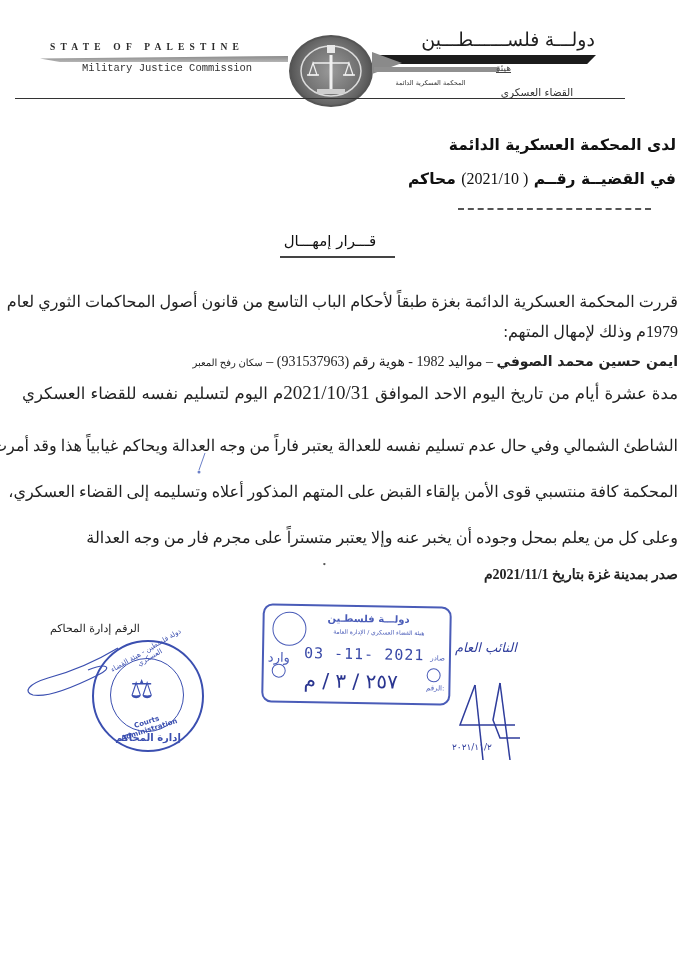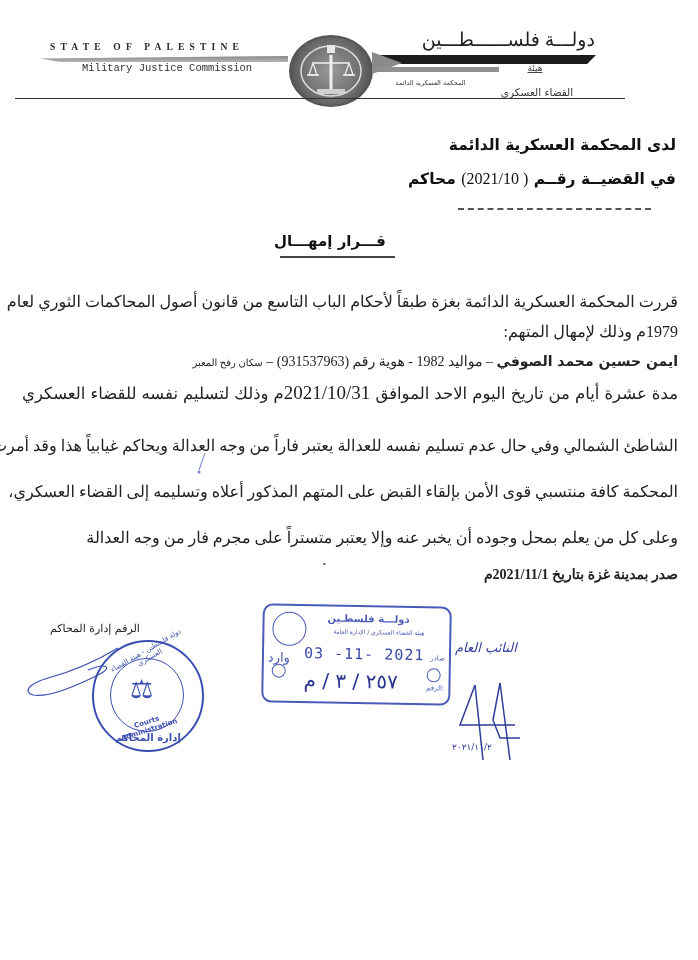--- a/index.html
+++ b/index.html
@@ -23,35 +23,35 @@
       color: #333; white-space: nowrap;
     }
     .emblem {
       left: 289px; top: 35px; width: 80px; height: 68px; border-radius: 50%;
       background: radial-gradient(circle, #9a9a9a 0%, #6f6f6f 55%, #3a3a3a 100%);
       border: 2px solid #555;
     }
     .emblem svg { width: 100%; height: 100%; }
     .ar-title {
       left: 380px; top: 28px; width: 215px; direction: rtl; text-align: right;
-      font-family: Liberation Serif, serif; font-size: 19px; color: #1f1f1f; letter-spacing: 1px; white-space: nowrap;
+      font-family: Liberation Sans, sans-serif; font-size: 19px; color: #1f1f1f; letter-spacing: 1px; white-space: nowrap;
     }
     .ar-bar {
       left: 374px; top: 55px; width: 222px; height: 9px; background: #1c1c1c;
       clip-path: polygon(0 0, 100% 0, 96% 100%, 0 100%);
     }
     .ar-bar2 {
       left: 374px; top: 67px; width: 125px; height: 5px; background: #909090;
     }
     .ar-arrow {
       left: 372px; top: 52px; width: 30px; height: 22px; background: #8a8a8a;
       clip-path: polygon(0 0, 100% 50%, 0 100%);
     }
     .ar-hay {
-      left: 510px; top: 63px; width: 50px; direction: rtl; text-align: center;
+      left: 496px; top: 63px; width: 50px; direction: rtl; text-align: left;
       font-family: "DejaVu Sans", sans-serif; font-size: 9px; color: #444; text-decoration: underline;
     }
     .ar-qada {
       left: 487px; top: 86px; width: 100px; direction: rtl; text-align: center;
       font-family: "DejaVu Sans", sans-serif; font-size: 10.5px; color: #333; white-space: nowrap;
     }
     .ar-court-small {
       left: 378px; top: 79px; width: 105px; direction: rtl; text-align: center;
       font-family: "DejaVu Sans", sans-serif; font-size: 6.5px; color: #333; white-space: nowrap;
     }
@@ -63,21 +63,21 @@
       font-weight: bold; font-size: 15.5px; color: #111; white-space: nowrap;
     }
     .h1 { top: 136px; }
     .h2 { top: 170px; text-align: right; }
     .h2 .case-num { font-family: "Liberation Serif", serif; font-weight: normal; font-size: 16px; }
     .dash-line {
       left: 458px; top: 208px; width: 193px; height: 0; border-top: 2px dashed #555;
     }
     .decision-title {
       left: 260px; top: 232px; width: 140px; text-align: center; direction: rtl;
-      font-family: "DejaVu Sans", sans-serif; font-weight: bold; font-size: 15px; color: #111;
+      font-family: "DejaVu Sans", sans-serif; font-weight: normal; font-size: 15px; color: #111;
     }
     .decision-underline { left: 280px; top: 256px; width: 115px; height: 2px; background: #444; }
 
     
     .body-line {
       left: 22px; width: 656px; direction: rtl; text-align: justify; text-align-last: justify;
       font-family: "Liberation Serif", serif; font-size: 16px; color: #222; white-space: nowrap;
     }
     .l1 { top: 292px; }
     .l2 { top: 322px; text-align-last: right; }
@@ -206,21 +206,21 @@
 
 <div class="abs decision-title">قـــرار إمهـــال</div>
 <div class="abs decision-underline"></div>
 
 <div class="abs body-line l1">قررت المحكمة العسكرية الدائمة بغزة طبقاً لأحكام الباب التاسع من قانون أصول المحاكمات الثوري لعام</div>
 <div class="abs body-line l2">1979م وذلك لإمهال المتهم:</div>
 <div class="abs body-line l3">
   <span class="acc-name">ايمن حسين محمد الصوفي</span><span> – مواليد 1982 - هوية رقم (931537963) – </span><span class="resid">سكان رفح المعبر</span>
 </div>
 <div class="abs body-line l4">
-  <span>مدة عشرة أيام من تاريخ اليوم الاحد الموافق </span><span class="big-date">2021/10/31</span><span>م وذلك لتسليم نفسه للقضاء العسكري</span>
+  <span>مدة عشرة أيام من تاريخ اليوم الاحد الموافق </span><span class="big-date">2021/10/31</span><span>م اليوم لتسليم نفسه للقضاء العسكري</span>
 </div>
 <div class="abs body-line l5">الشاطئ الشمالي وفي حال عدم تسليم نفسه للعدالة يعتبر فاراً من وجه العدالة ويحاكم غيابياً هذا وقد أمرت</div>
 <svg class="abs pen-mark" viewBox="0 0 10 22">
     <line x1="9" y1="1" x2="3" y2="18" stroke="#6b7fc8" stroke-width="1"></line>
     <circle cx="3" cy="20" r="1.5" fill="#6b7fc8"></circle>
   </svg>
 <div class="abs body-line l6">المحكمة كافة منتسبي قوى الأمن بإلقاء القبض على المتهم المذكور أعلاه وتسليمه إلى القضاء العسكري،</div>
 <div class="abs body-line l7">وعلى كل من يعلم بمحل وجوده أن يخبر عنه وإلا يعتبر متستراً على مجرم فار من وجه العدالة</div>
 <div class="abs small-dot">•</div>
 <div class="abs body-line l8">صدر بمدينة غزة بتاريخ 2021/11/1م</div>

